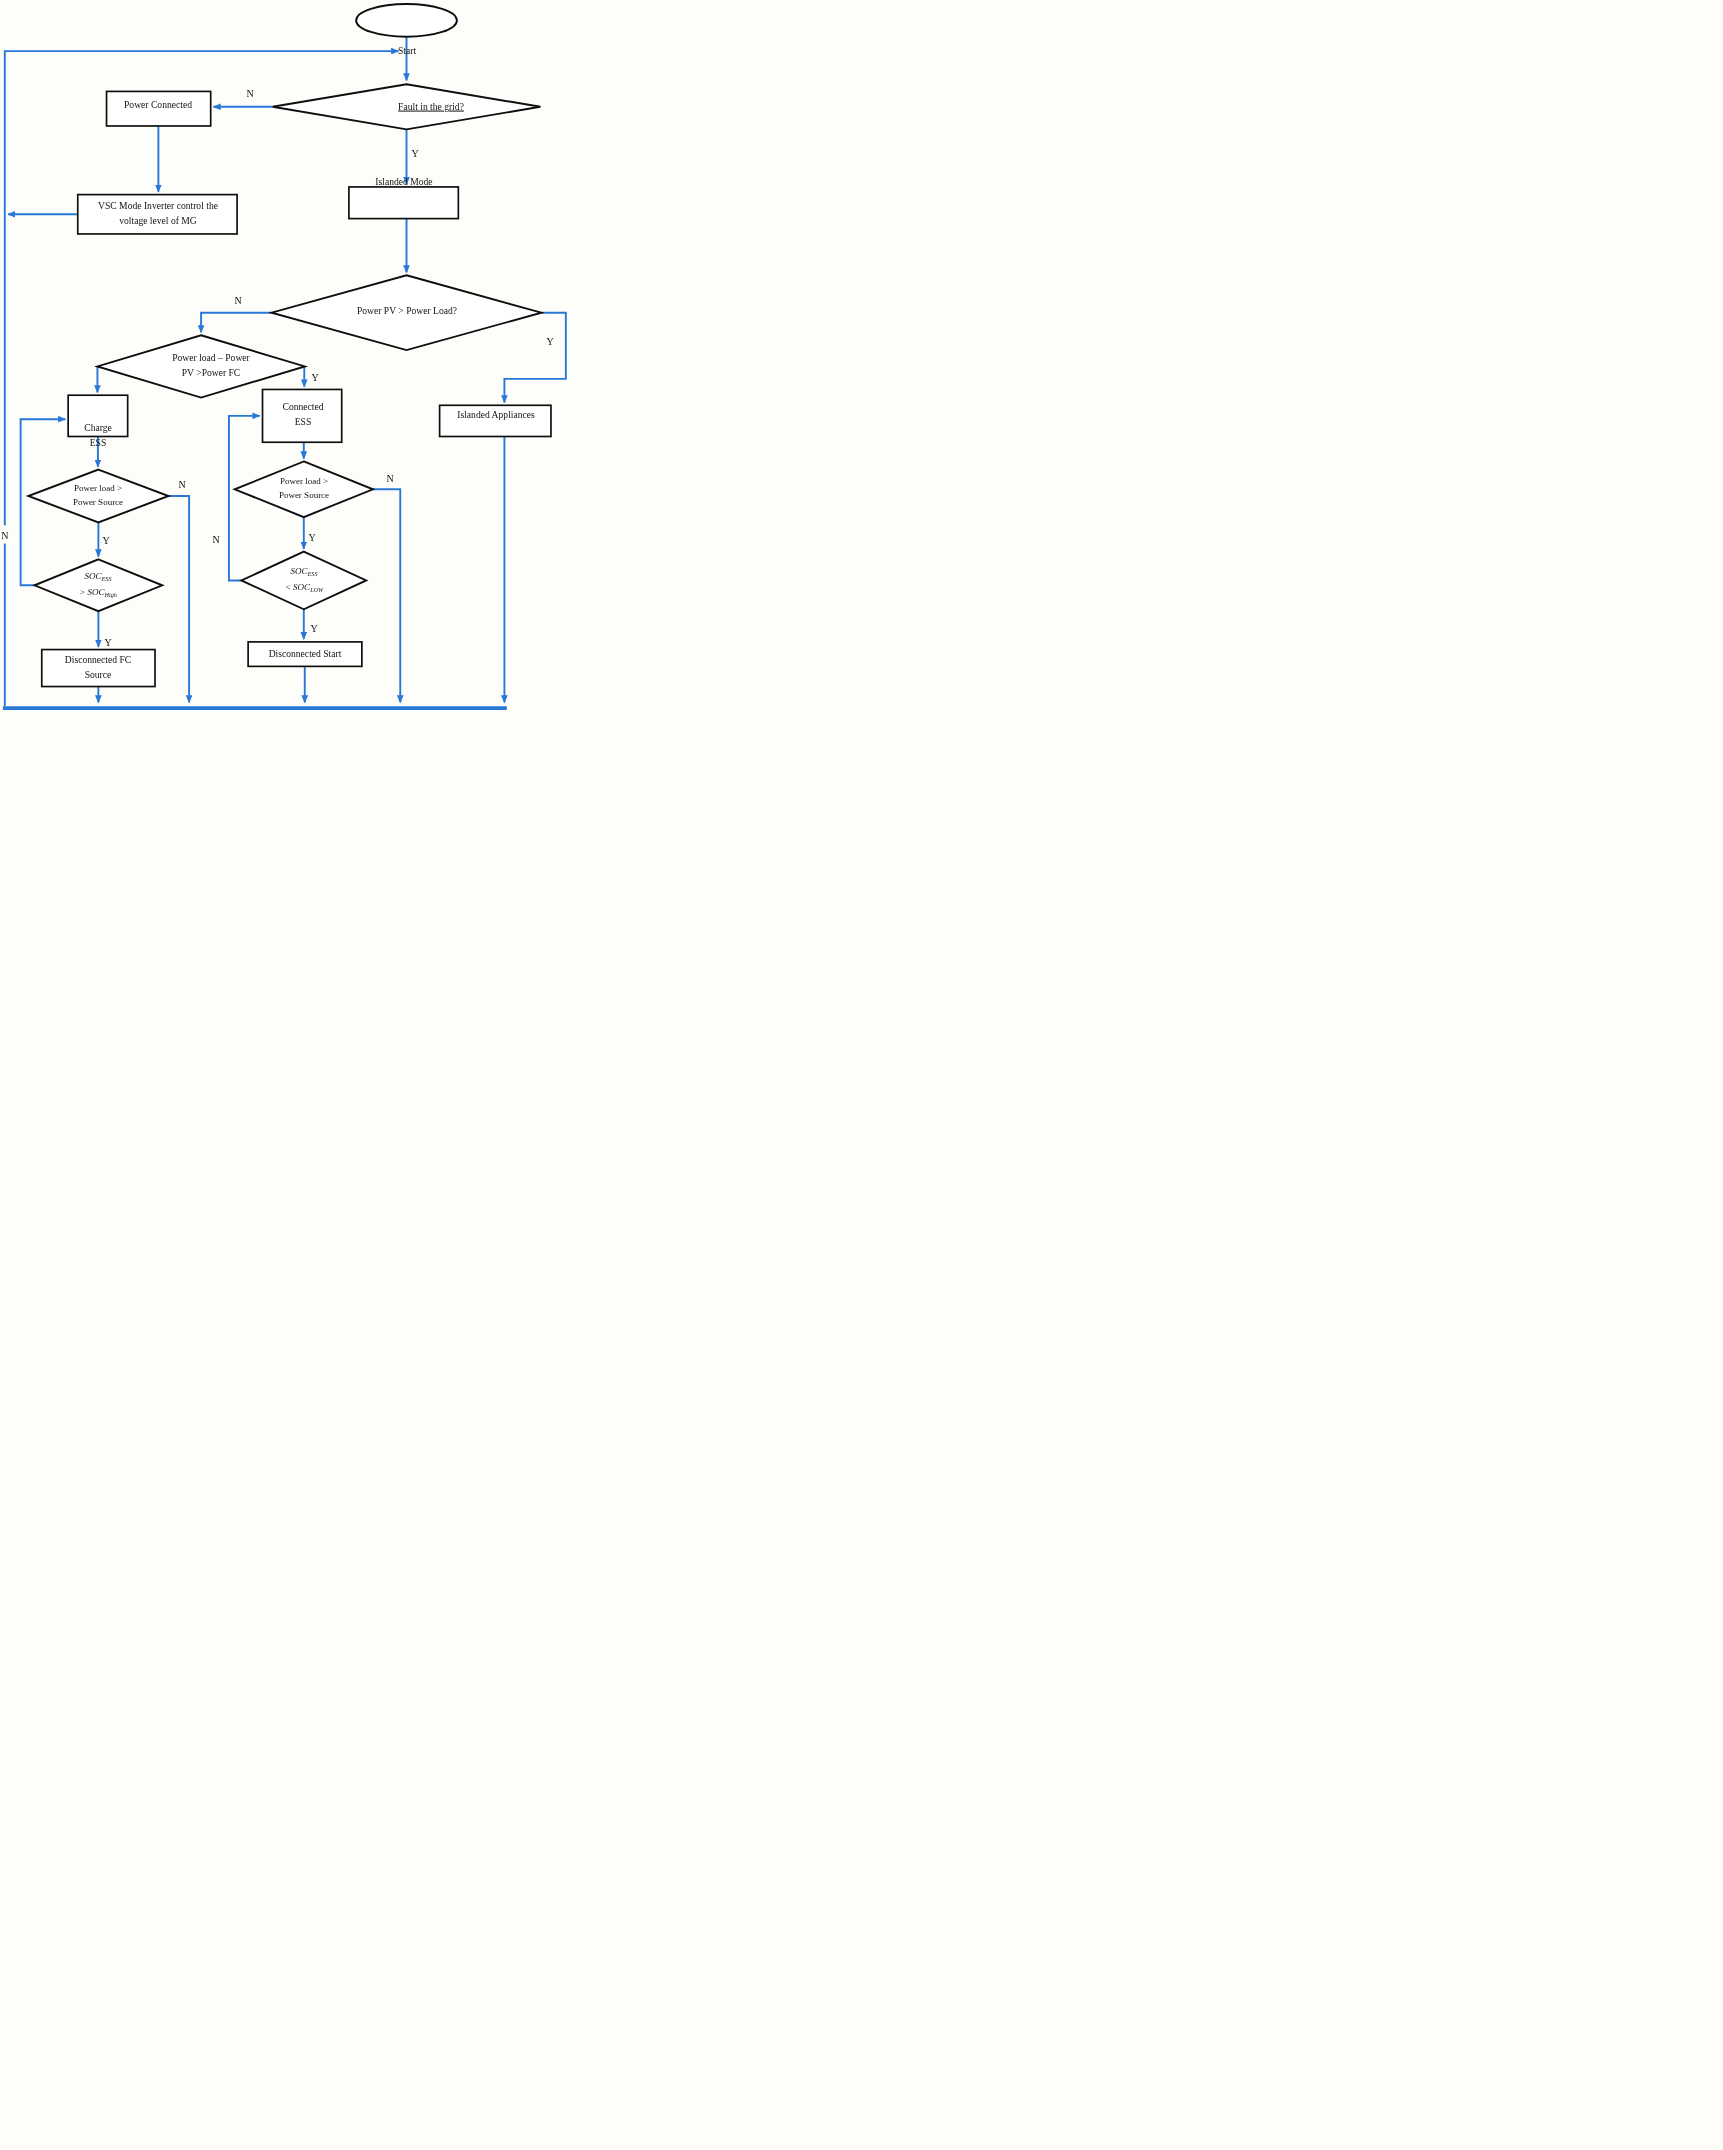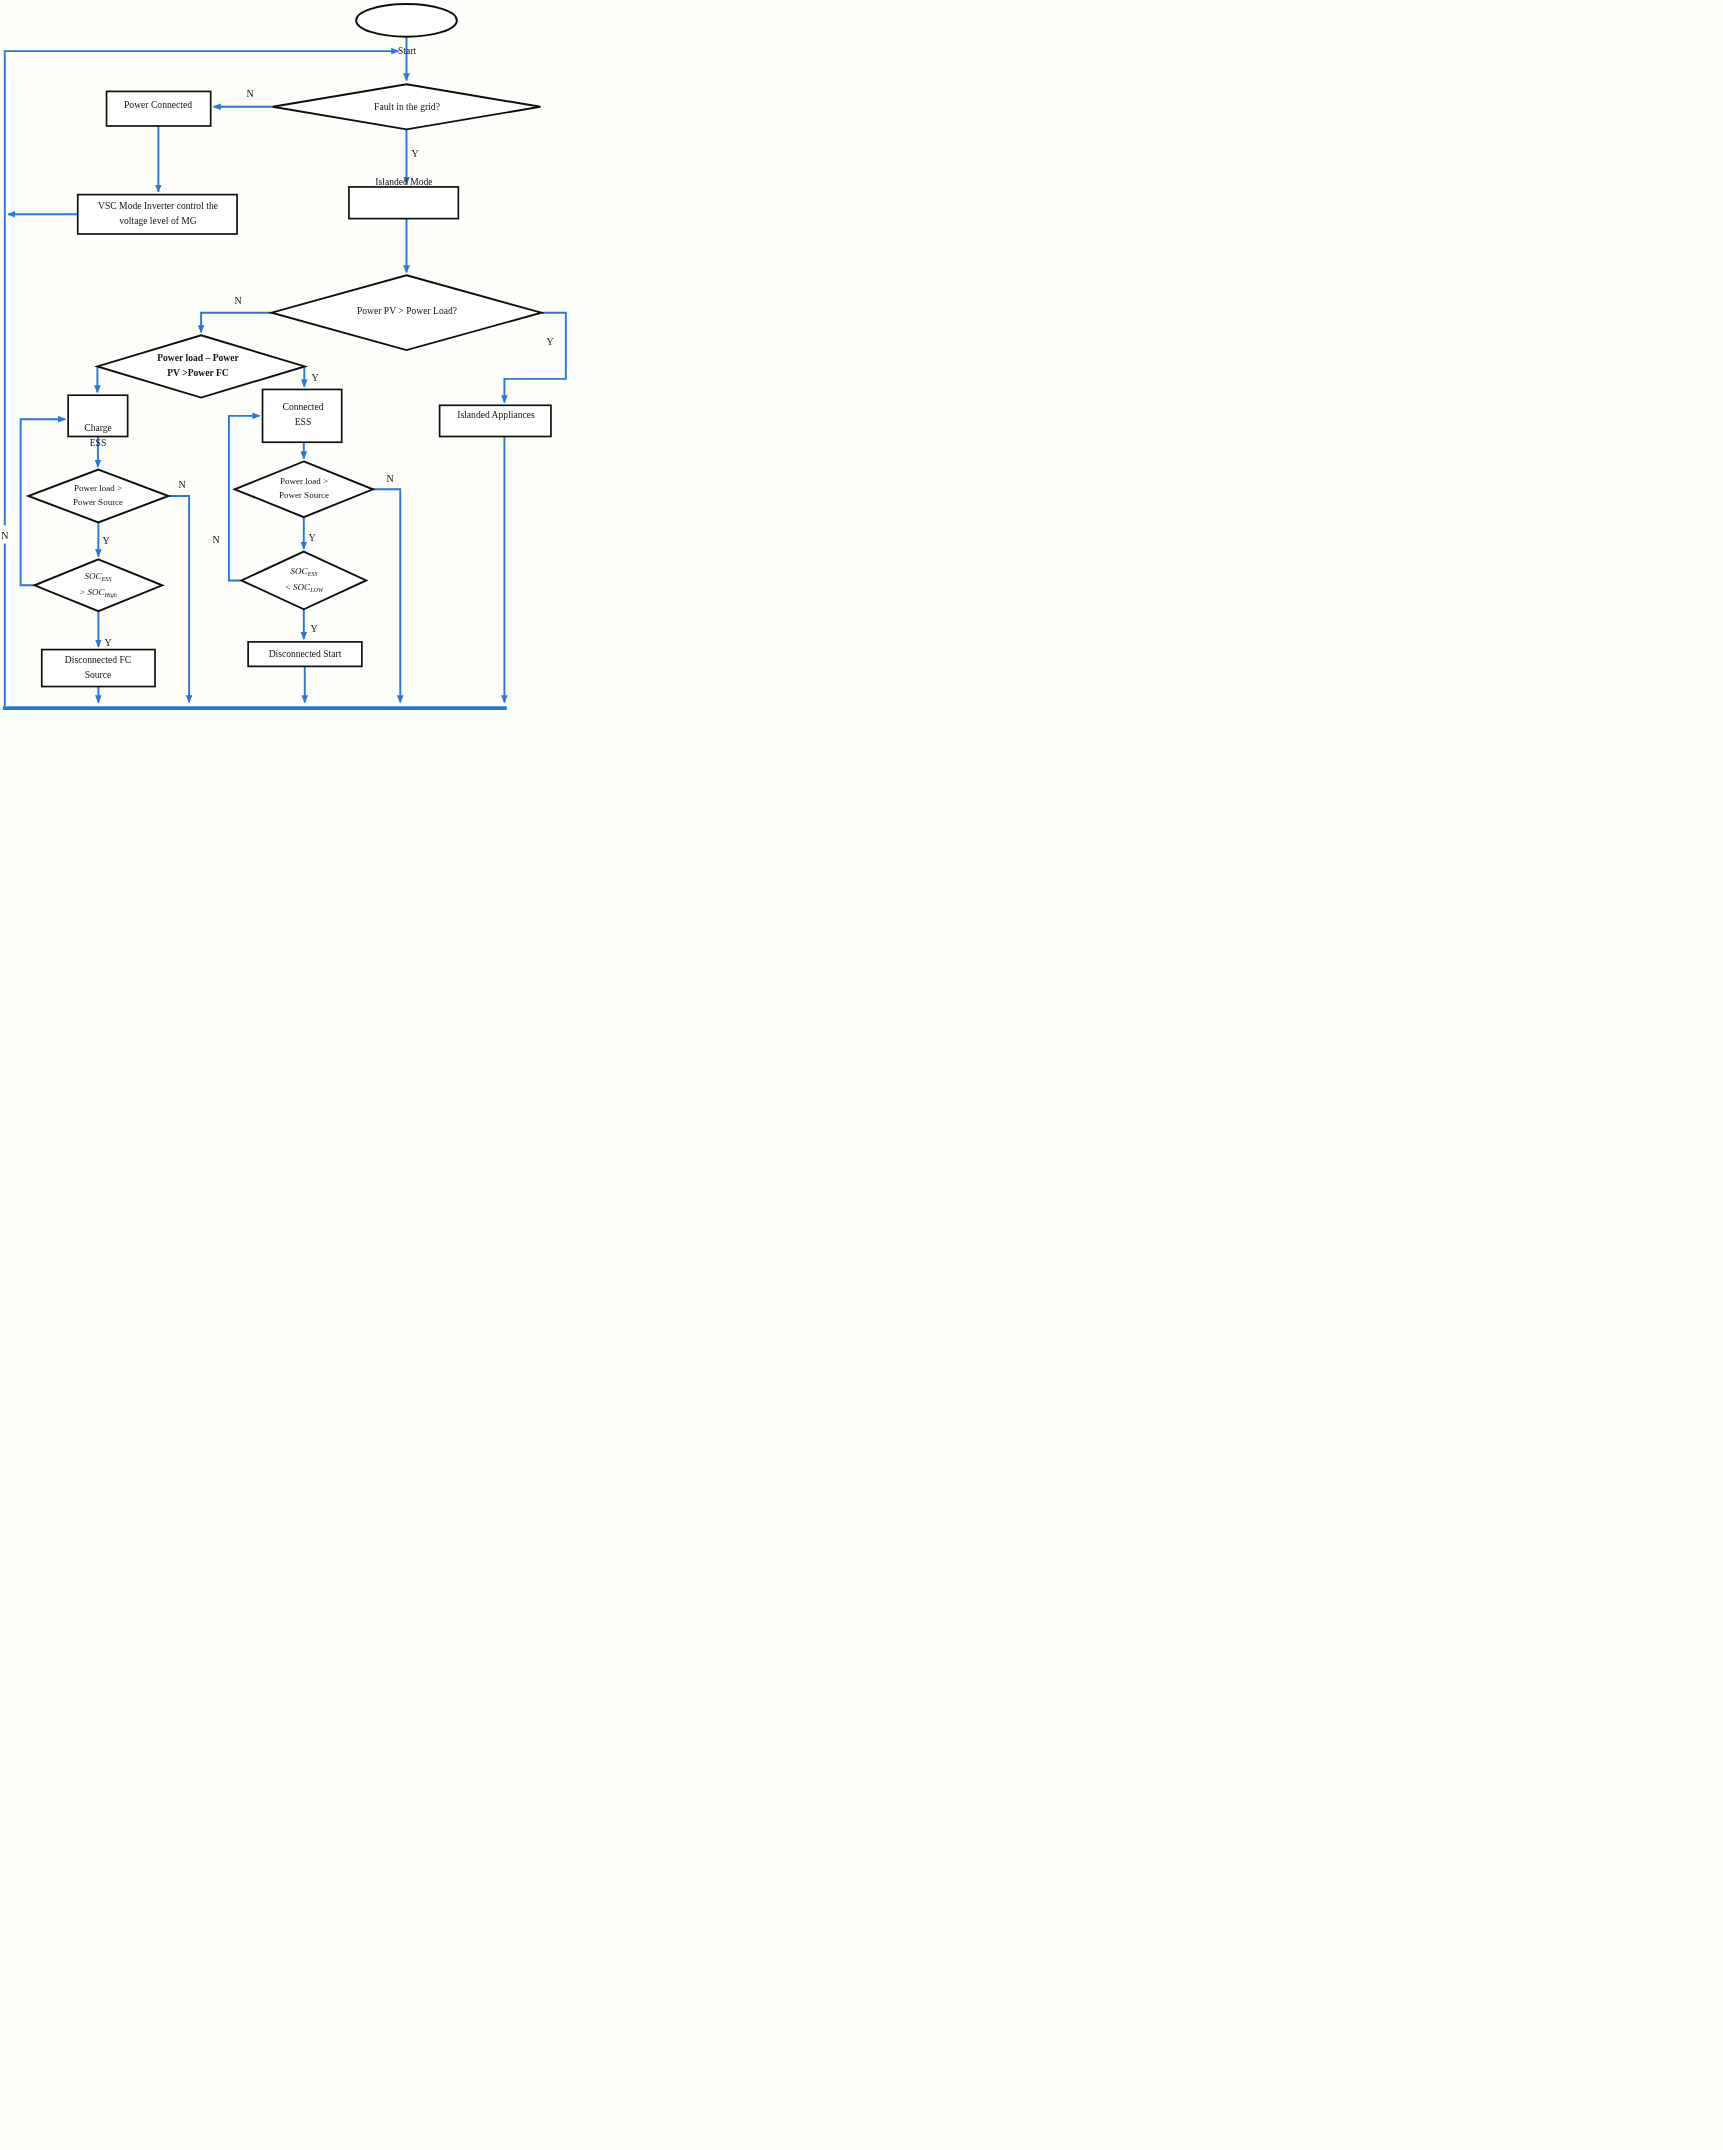--- a/index.html
+++ b/index.html
@@ -75,29 +75,29 @@
     <rect class="box" x="916" y="844" width="232" height="65"></rect>
     <polygon class="shape" points="205,978 351,1033 205,1088 59,1033"></polygon>
     <polygon class="shape" points="633,961 777,1019 633,1077 489,1019"></polygon>
     <polygon class="shape" points="205,1165 338,1219 205,1273 72,1219"></polygon>
     <polygon class="shape" points="633,1149 763,1209 633,1269 503,1209"></polygon>
     <rect class="box" x="87" y="1353" width="236" height="77"></rect>
     <rect class="box" x="517" y="1337" width="237" height="51"></rect>
   </svg>
 
   <div class="txt" style="left:407px;top:20px;margin-top:31px;">Start</div>
-  <div class="txt" style="left:407px;top:107px;">Fault in the grid?</div>
+  <div class="txt" style="left:431px;top:107px;text-decoration:underline;">Fault in the grid?</div>
   <div class="txt" style="left:158px;top:105px;">Power Connected</div>
   <div class="txt" style="left:158px;top:214px;">
     <div>VSC Mode Inverter control the</div>
     <div>voltage level of MG</div>
   </div>
   <div class="txt" style="left:404px;top:182px;">Islanded Mode</div>
   <div class="txt" style="left:407px;top:311px;">Power PV &gt; Power Load?</div>
-  <div class="txt" style="left:198px;top:366px;font-weight:bold;">
+  <div class="txt" style="left:211px;top:366px;">
     <div>Power load – Power</div>
     <div>PV &gt;Power FC</div>
   </div>
   <div class="txt" style="left:98px;top:436px;">
     <div>Charge</div>
     <div>ESS</div>
   </div>
   <div class="txt" style="left:303px;top:415px;">
     <div>Connected</div>
     <div>ESS</div>

